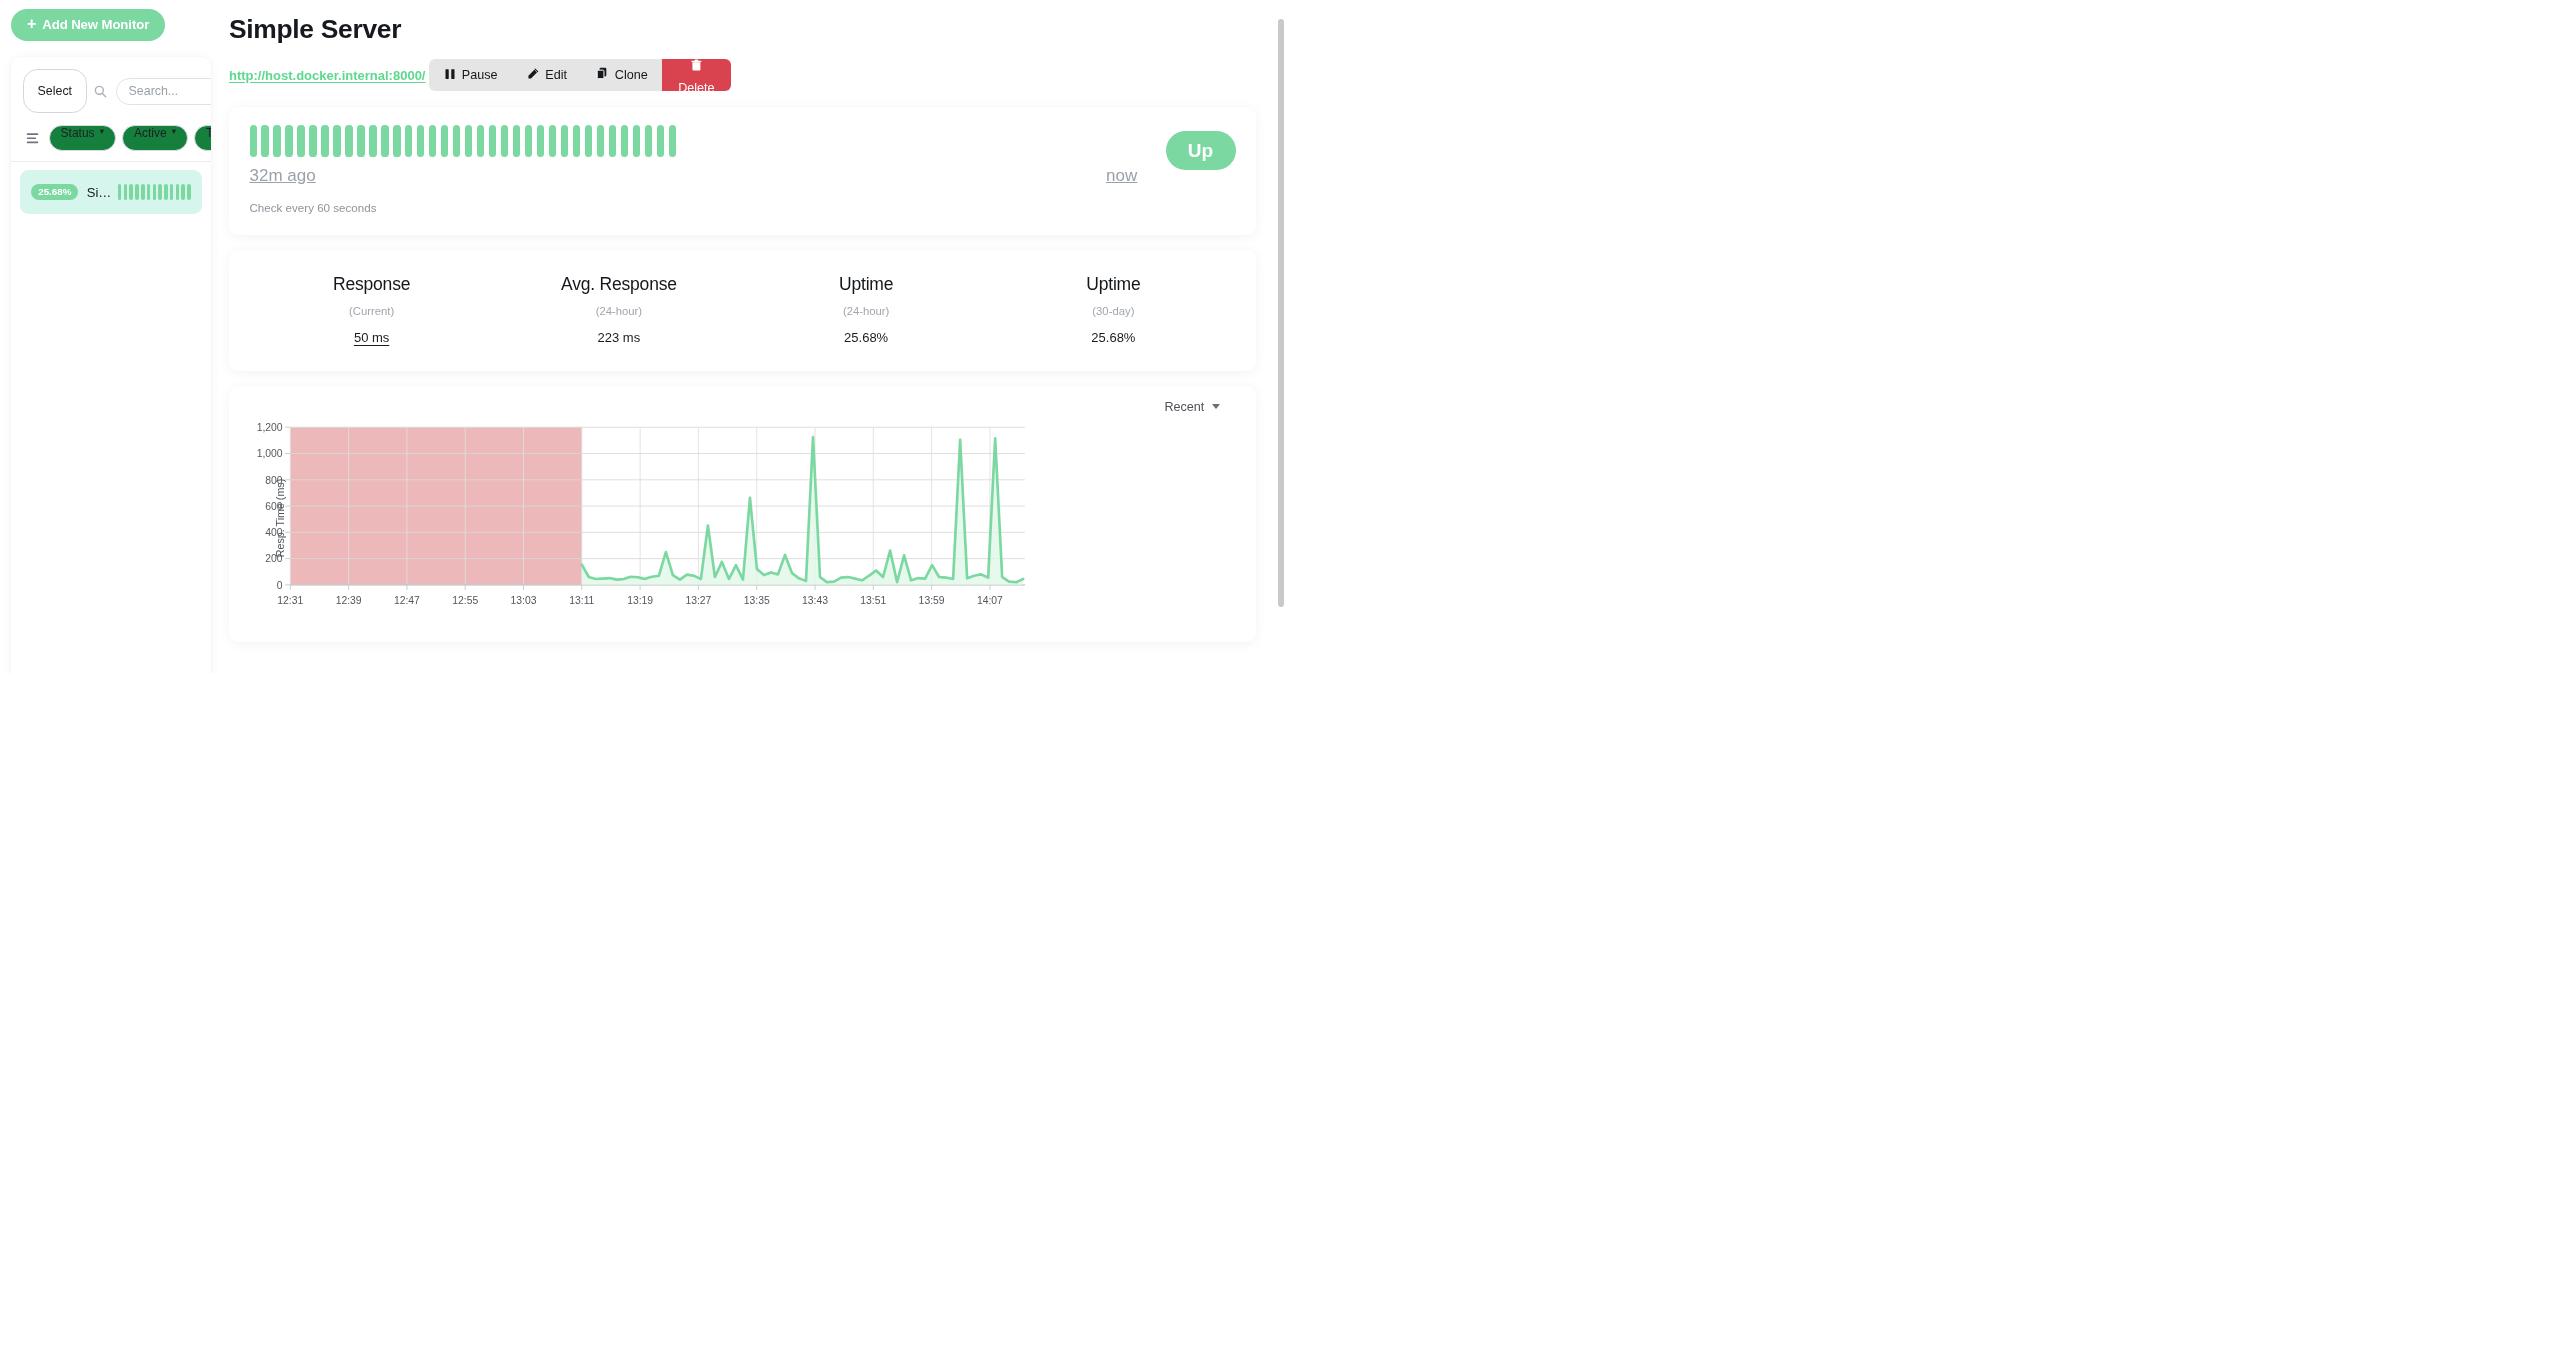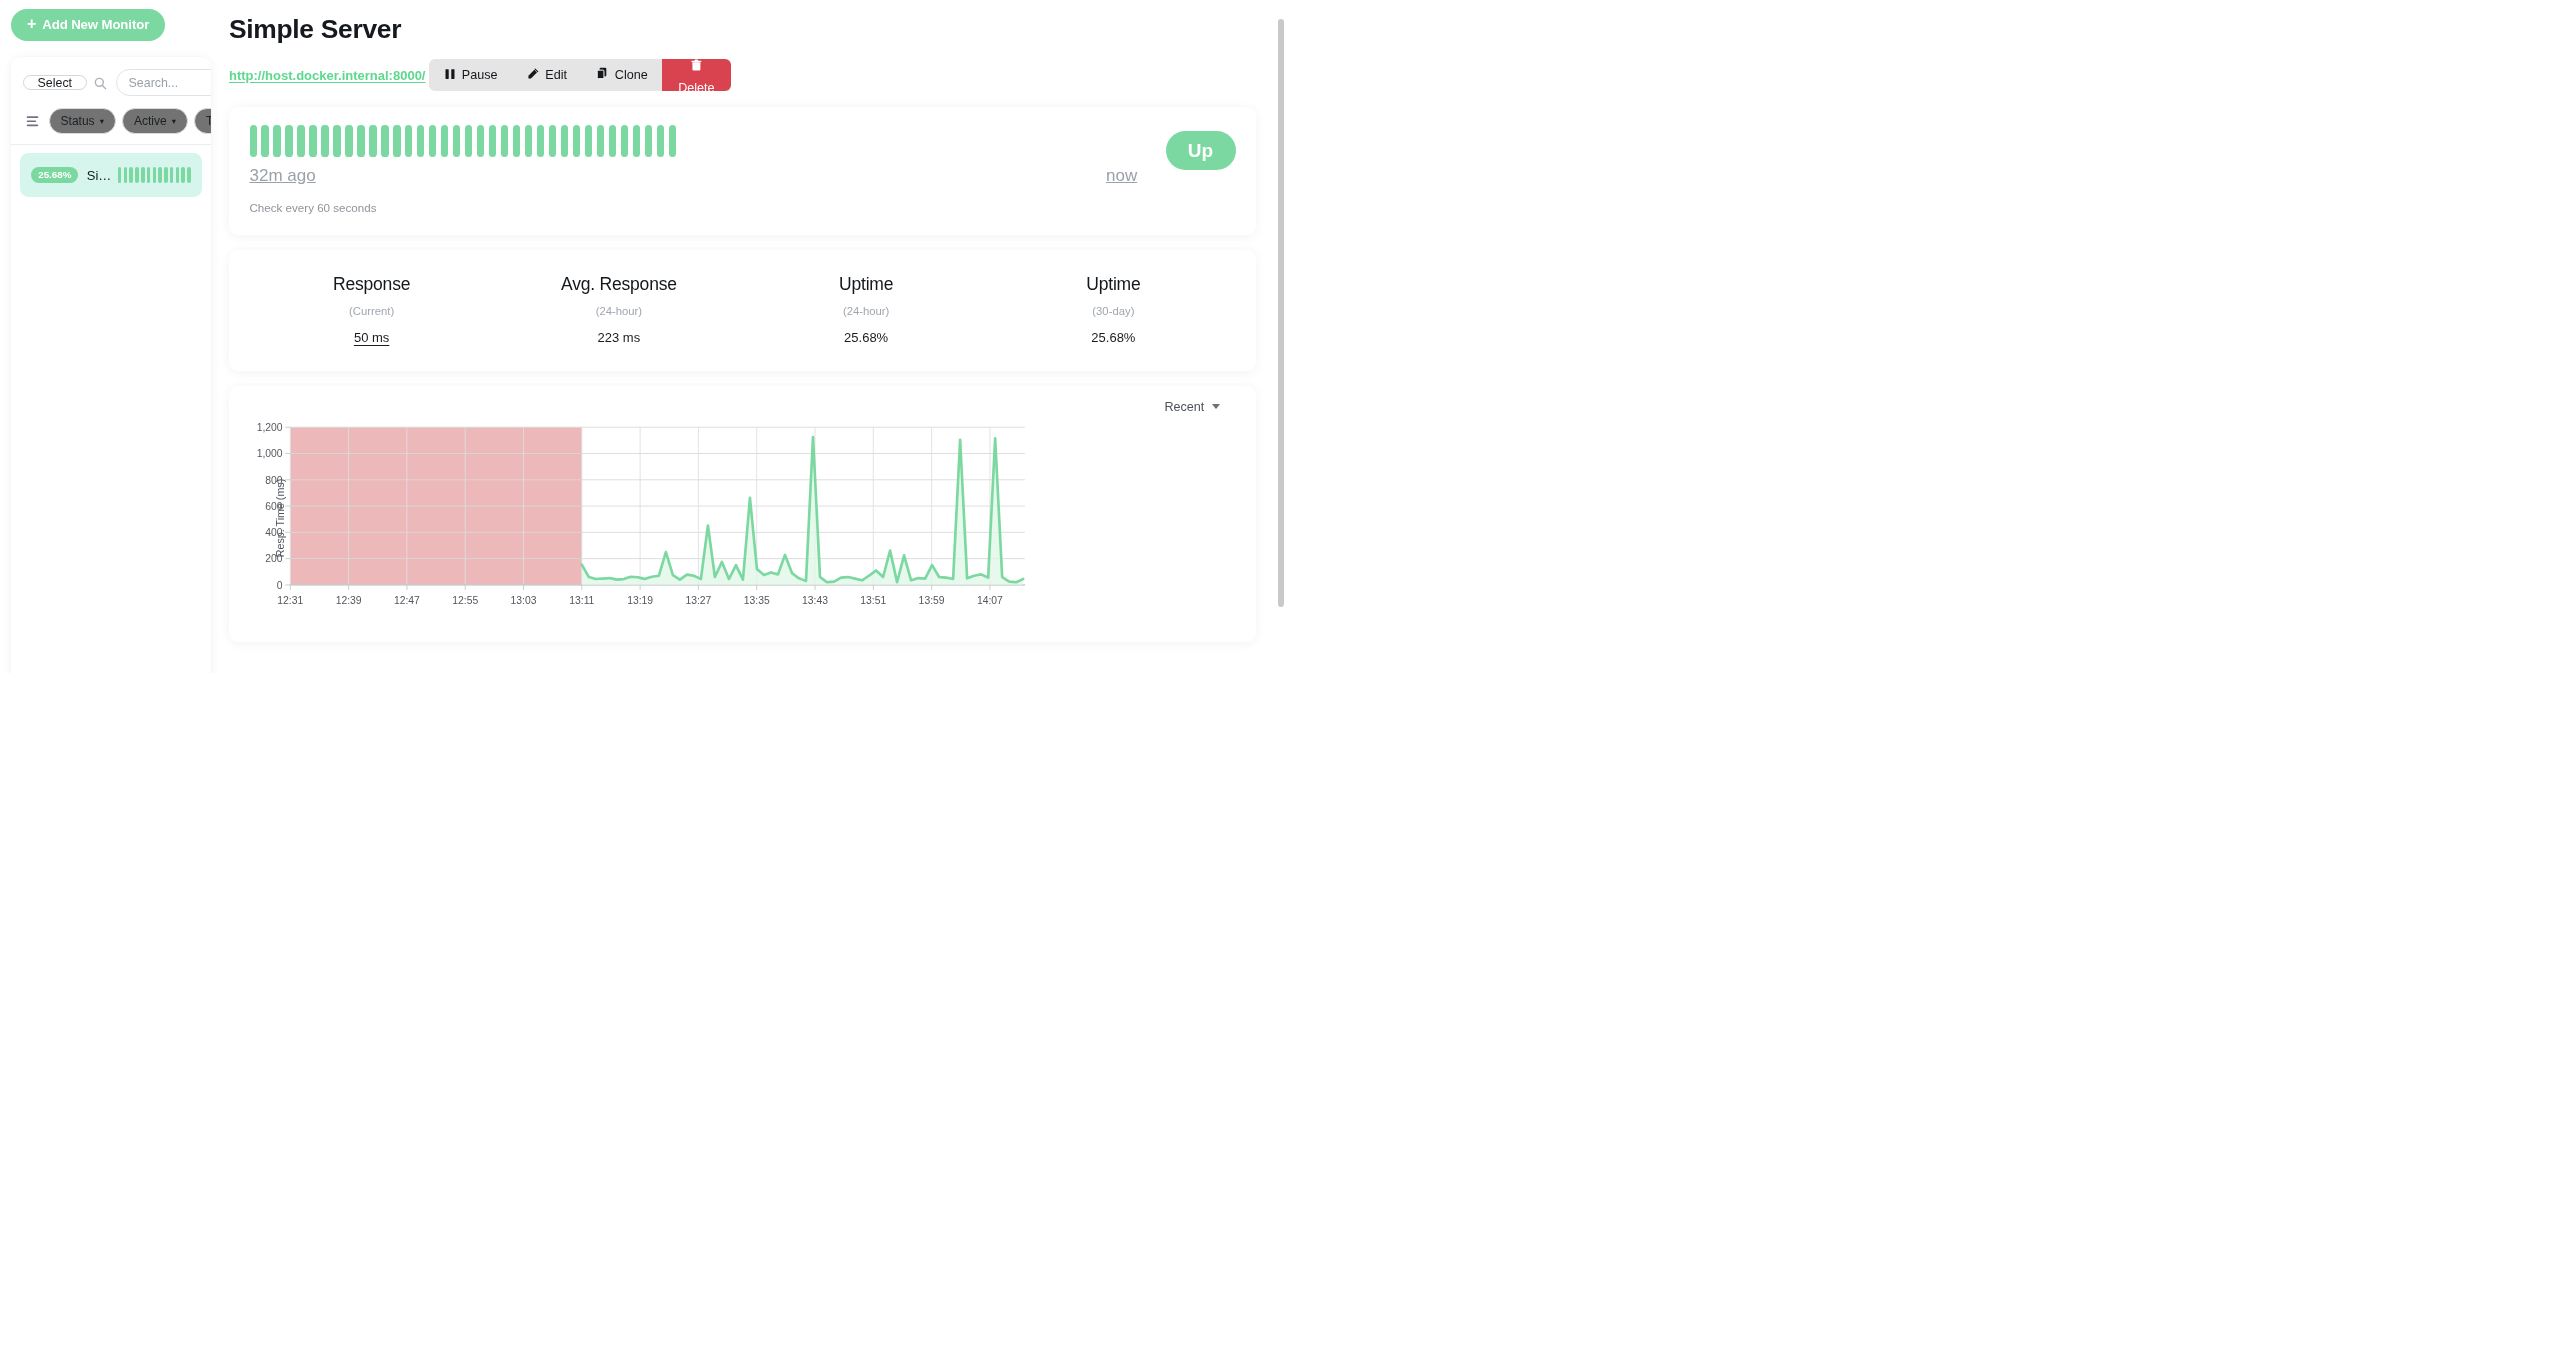--- a/index.html
+++ b/index.html
@@ -46,21 +46,21 @@
     box-shadow: 0 1.7px 11px rgba(0,0,0,0.055), 0 0 0 0.4px rgba(0,0,0,0.02);
     height: 629px;
     overflow: hidden;
   }
   .panel-top { padding: 12.8px 12px 10.2px 12px; }
   .filter-row-1 { display: flex; align-items: center; gap: 6.8px; }
   .select-btn {
     border: 0.9px solid #d3d7dc;
     background: #fff;
     border-radius: 14.5px;
-    height: 15px;
+    height: 44px;
     padding: 0 13.6px;
     font-size: 12.4px;
     color: #181c20;
     cursor: pointer;
     font-family: inherit;
   }
   .search-wrap { display: flex; align-items: center; gap: 7.7px; margin-left: auto; }
   .search-icon { width: 14.5px; height: 14.5px; flex: none; color: #adb3ba; }
   .search-input {
     width: 175px; height: 27px;
@@ -71,23 +71,23 @@
     font-family: inherit;
     color: #32383e;
     outline: none;
     background: #fff;
   }
   .search-input::placeholder { color: #9aa1a9; }
 
   .filter-row-2 { display: flex; align-items: center; gap: 6px; margin-top: 12px; }
   .sort-icon { width: 14.5px; height: 12.8px; flex: none; margin-right: 1.7px; margin-left: 3.4px; }
   .filter-pill {
-    display: inline-flex; align-items: center; gap: 5.1px;
+    display: inline-flex; gap: 5.1px;
     border: 0.9px solid #d9dde1;
-    background: #737373;
+    background: #15803d;
     border-radius: 13.6px;
     height: 25.6px;
     padding: 0 11px;
     font-size: 12px;
     color: #1b2024;
     cursor: pointer;
     font-family: inherit;
     white-space: nowrap;
   }
   .caret { font-size: 8.5px; line-height: 1; margin-top: 0.9px; }

